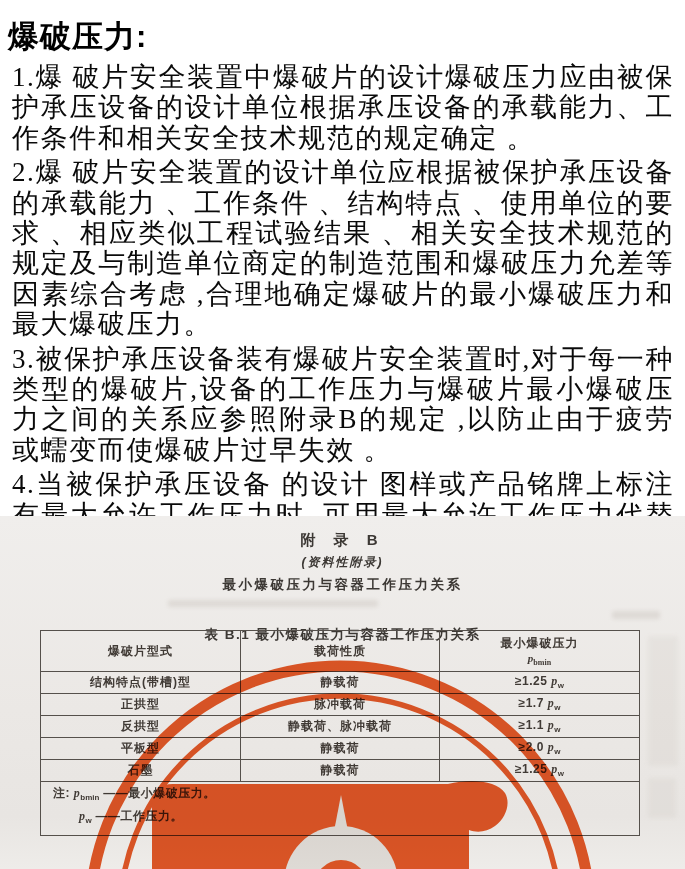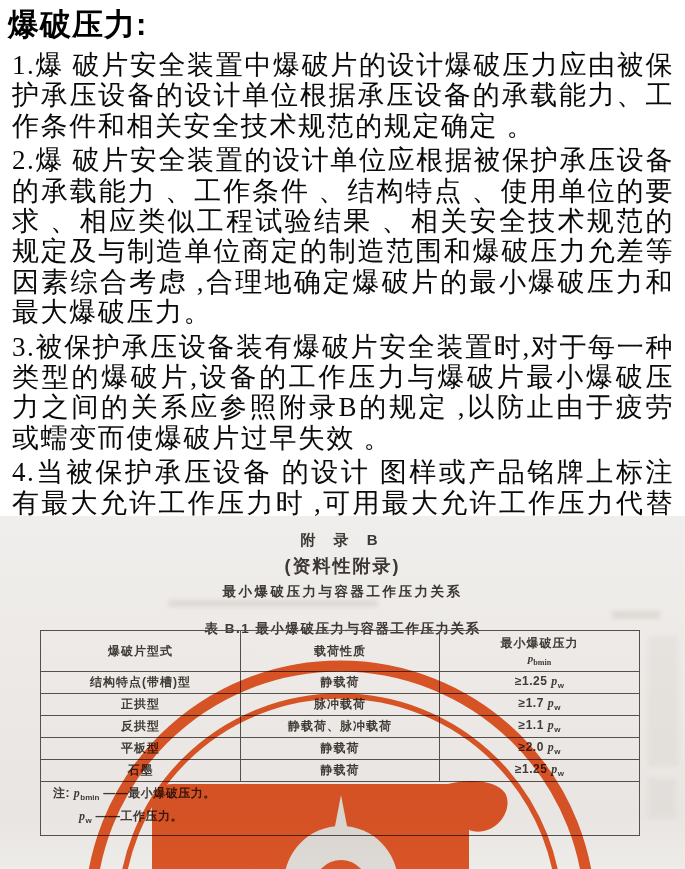--- a/index.html
+++ b/index.html
@@ -4,38 +4,38 @@
 <style>
   html,body{margin:0;padding:0;}
   body{
     width:685px;height:869px;background:#ffffff;position:relative;overflow:hidden;
     font-family:"Liberation Sans",sans-serif;
   }
   
   .text-block{position:absolute;top:2px;left:8px;width:670px;color:#000;}
   .doc-title{
     font-family:"Liberation Sans",sans-serif;
-    font-size:31px;font-weight:bold;letter-spacing:1px;margin:2px 0 3px 0;
+    font-size:31px;font-weight:bold;letter-spacing:1px;margin:14px 0 3px 0;
   }
   .doc-par{
     font-family:"Liberation Serif",serif;
     font-size:27px;line-height:30.4px;letter-spacing:1.6px;
     margin:4px;text-align:justify;color:#0a0a0a;
   }
   
   .scan{
     position:absolute;top:516px;left:0;width:685px;height:353px;overflow:hidden;
     background:linear-gradient(180deg,#f0eeec 0%,#ebe8e5 55%,#e8e5e2 85%,#eeece9 100%);
     color:#3c3834;
   }
   .scan-head{text-align:center;font-weight:bold;color:#3c3834;}
   .h-appendix{padding-top:15px;font-size:15px;letter-spacing:7px;}
-  .h-informative{font-size:18px;margin-top:4px;letter-spacing:2px;}
+  .h-informative{font-size:12px;margin-top:4px;letter-spacing:2px;font-style:italic;}
   .h-relation{font-size:13.5px;margin-top:5px;letter-spacing:2.5px;}
-  .h-caption{font-size:13.5px;margin-top:19px;letter-spacing:1.5px;}
+  .h-caption{font-size:13.5px;margin-top:32px;letter-spacing:1.5px;}
   table.b1{
     position:absolute;left:40px;top:114px;width:599px;
     border-collapse:collapse;table-layout:fixed;
   }
   table.b1 td{
     border:1px solid #55504b;text-align:center;vertical-align:middle;
     font-size:12px;font-weight:bold;color:#403a35;padding:0;height:21px;
     letter-spacing:1px;
   }
   table.b1 tr.hdr td{height:40px;}

